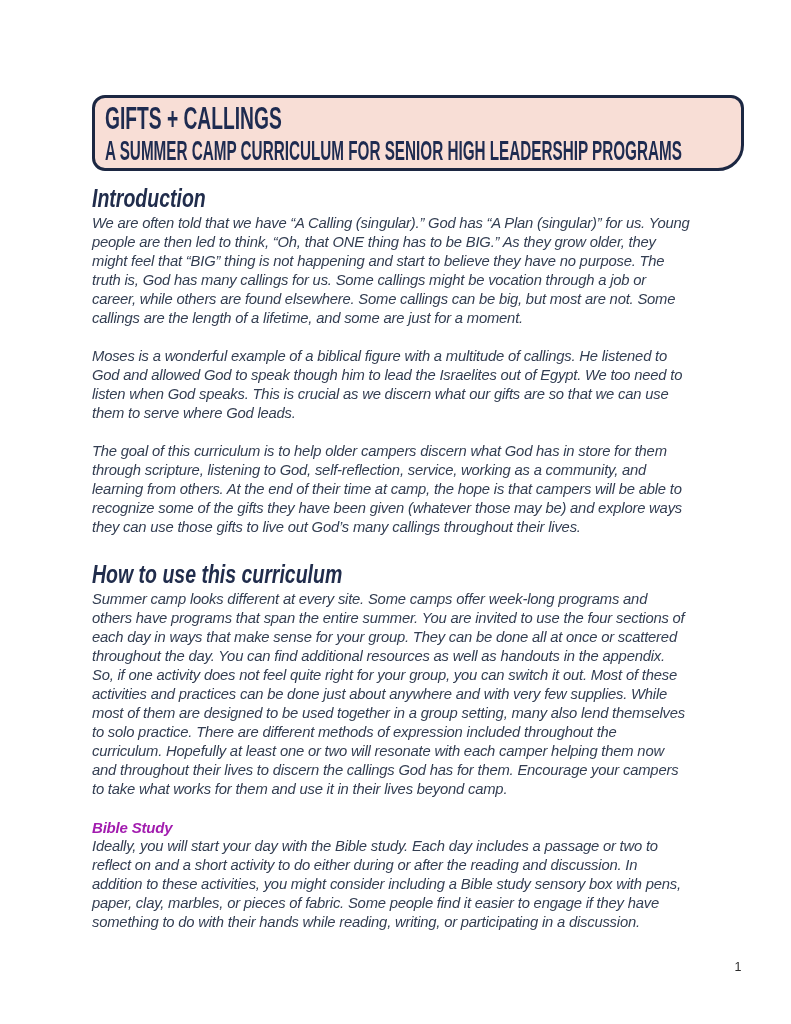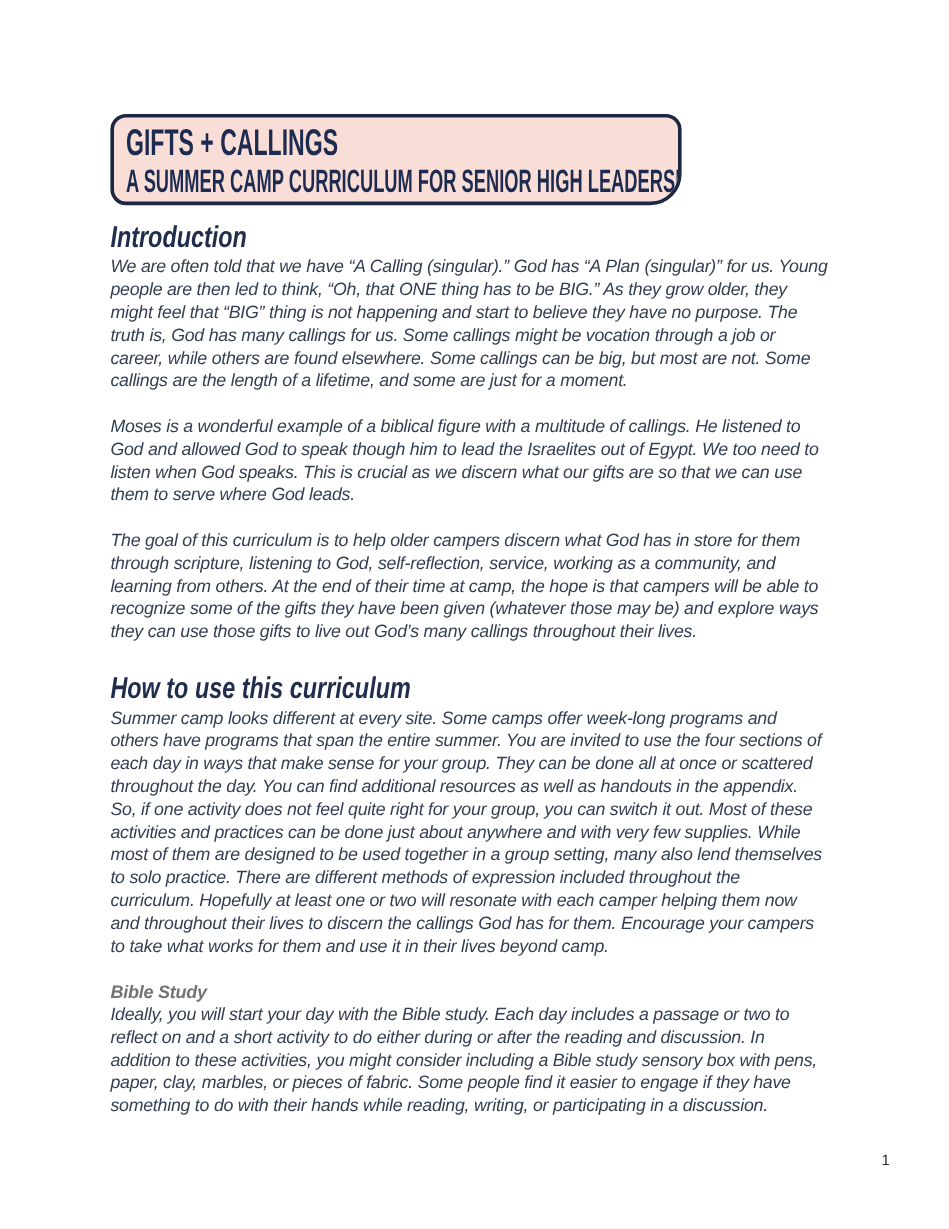--- a/index.html
+++ b/index.html
@@ -15,21 +15,21 @@
     background: #ffffff;
     font-family: "Liberation Sans", sans-serif;
     overflow: hidden;
   }
 
   
   .header-box {
     position: absolute;
     left: 92px;
     top: 95px;
-    width: 476px;
+    width: 652px;
     height: 76px;
     box-sizing: border-box;
     background: #f8ded6;
     border: 3px solid #1c2742;
     border-radius: 13px 13px 26px 13px;
     padding: 3px 10px 0 10px;
     overflow: hidden;
   }
   .header-title {
     display: block;
@@ -80,21 +80,21 @@
   .section-heading.second {
     margin-top: 25px;
   }
   .content p {
     margin: 0 0 19px 0;
   }
   .sub-heading {
     font-size: 15px;
     line-height: 19px;
     font-weight: 700;
-    color: #737373;
+    color: #a21caf;
     margin: 14px 0 0 0;
   }
   .content p.after-subhead {
     margin-top: 0;
   }
 
   
   .page-number {
     position: absolute;
     left: 728px;

